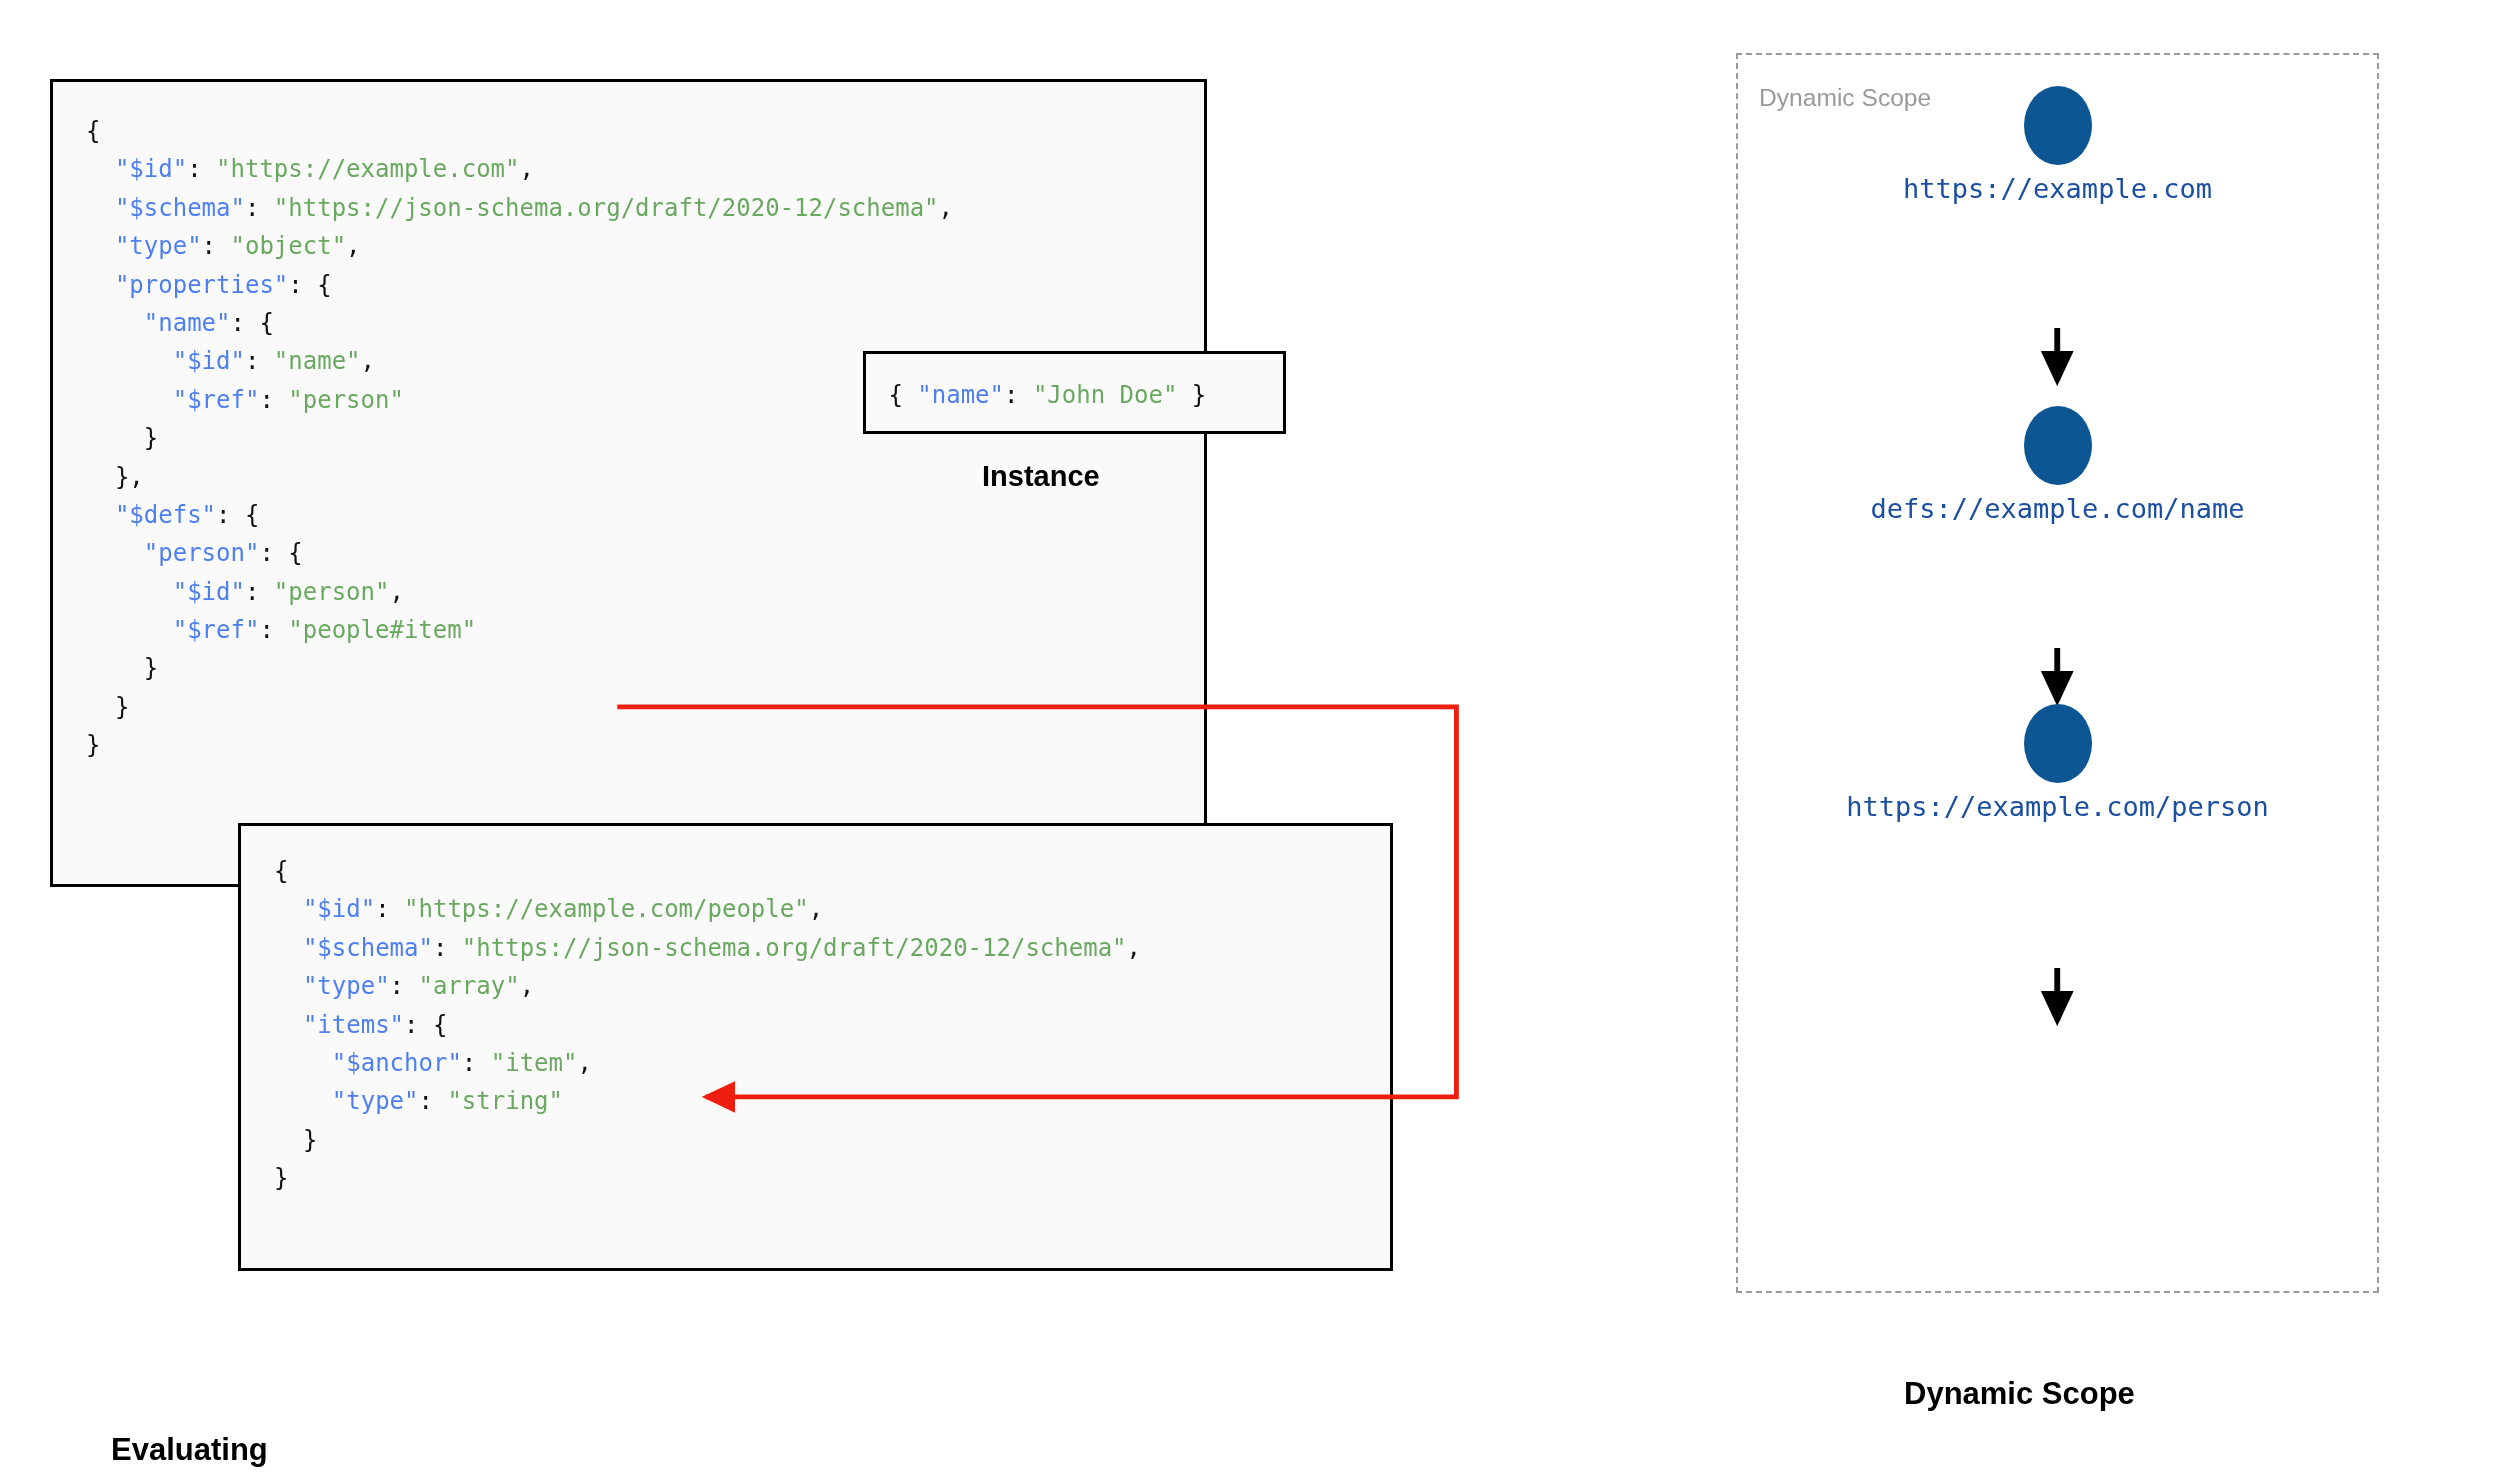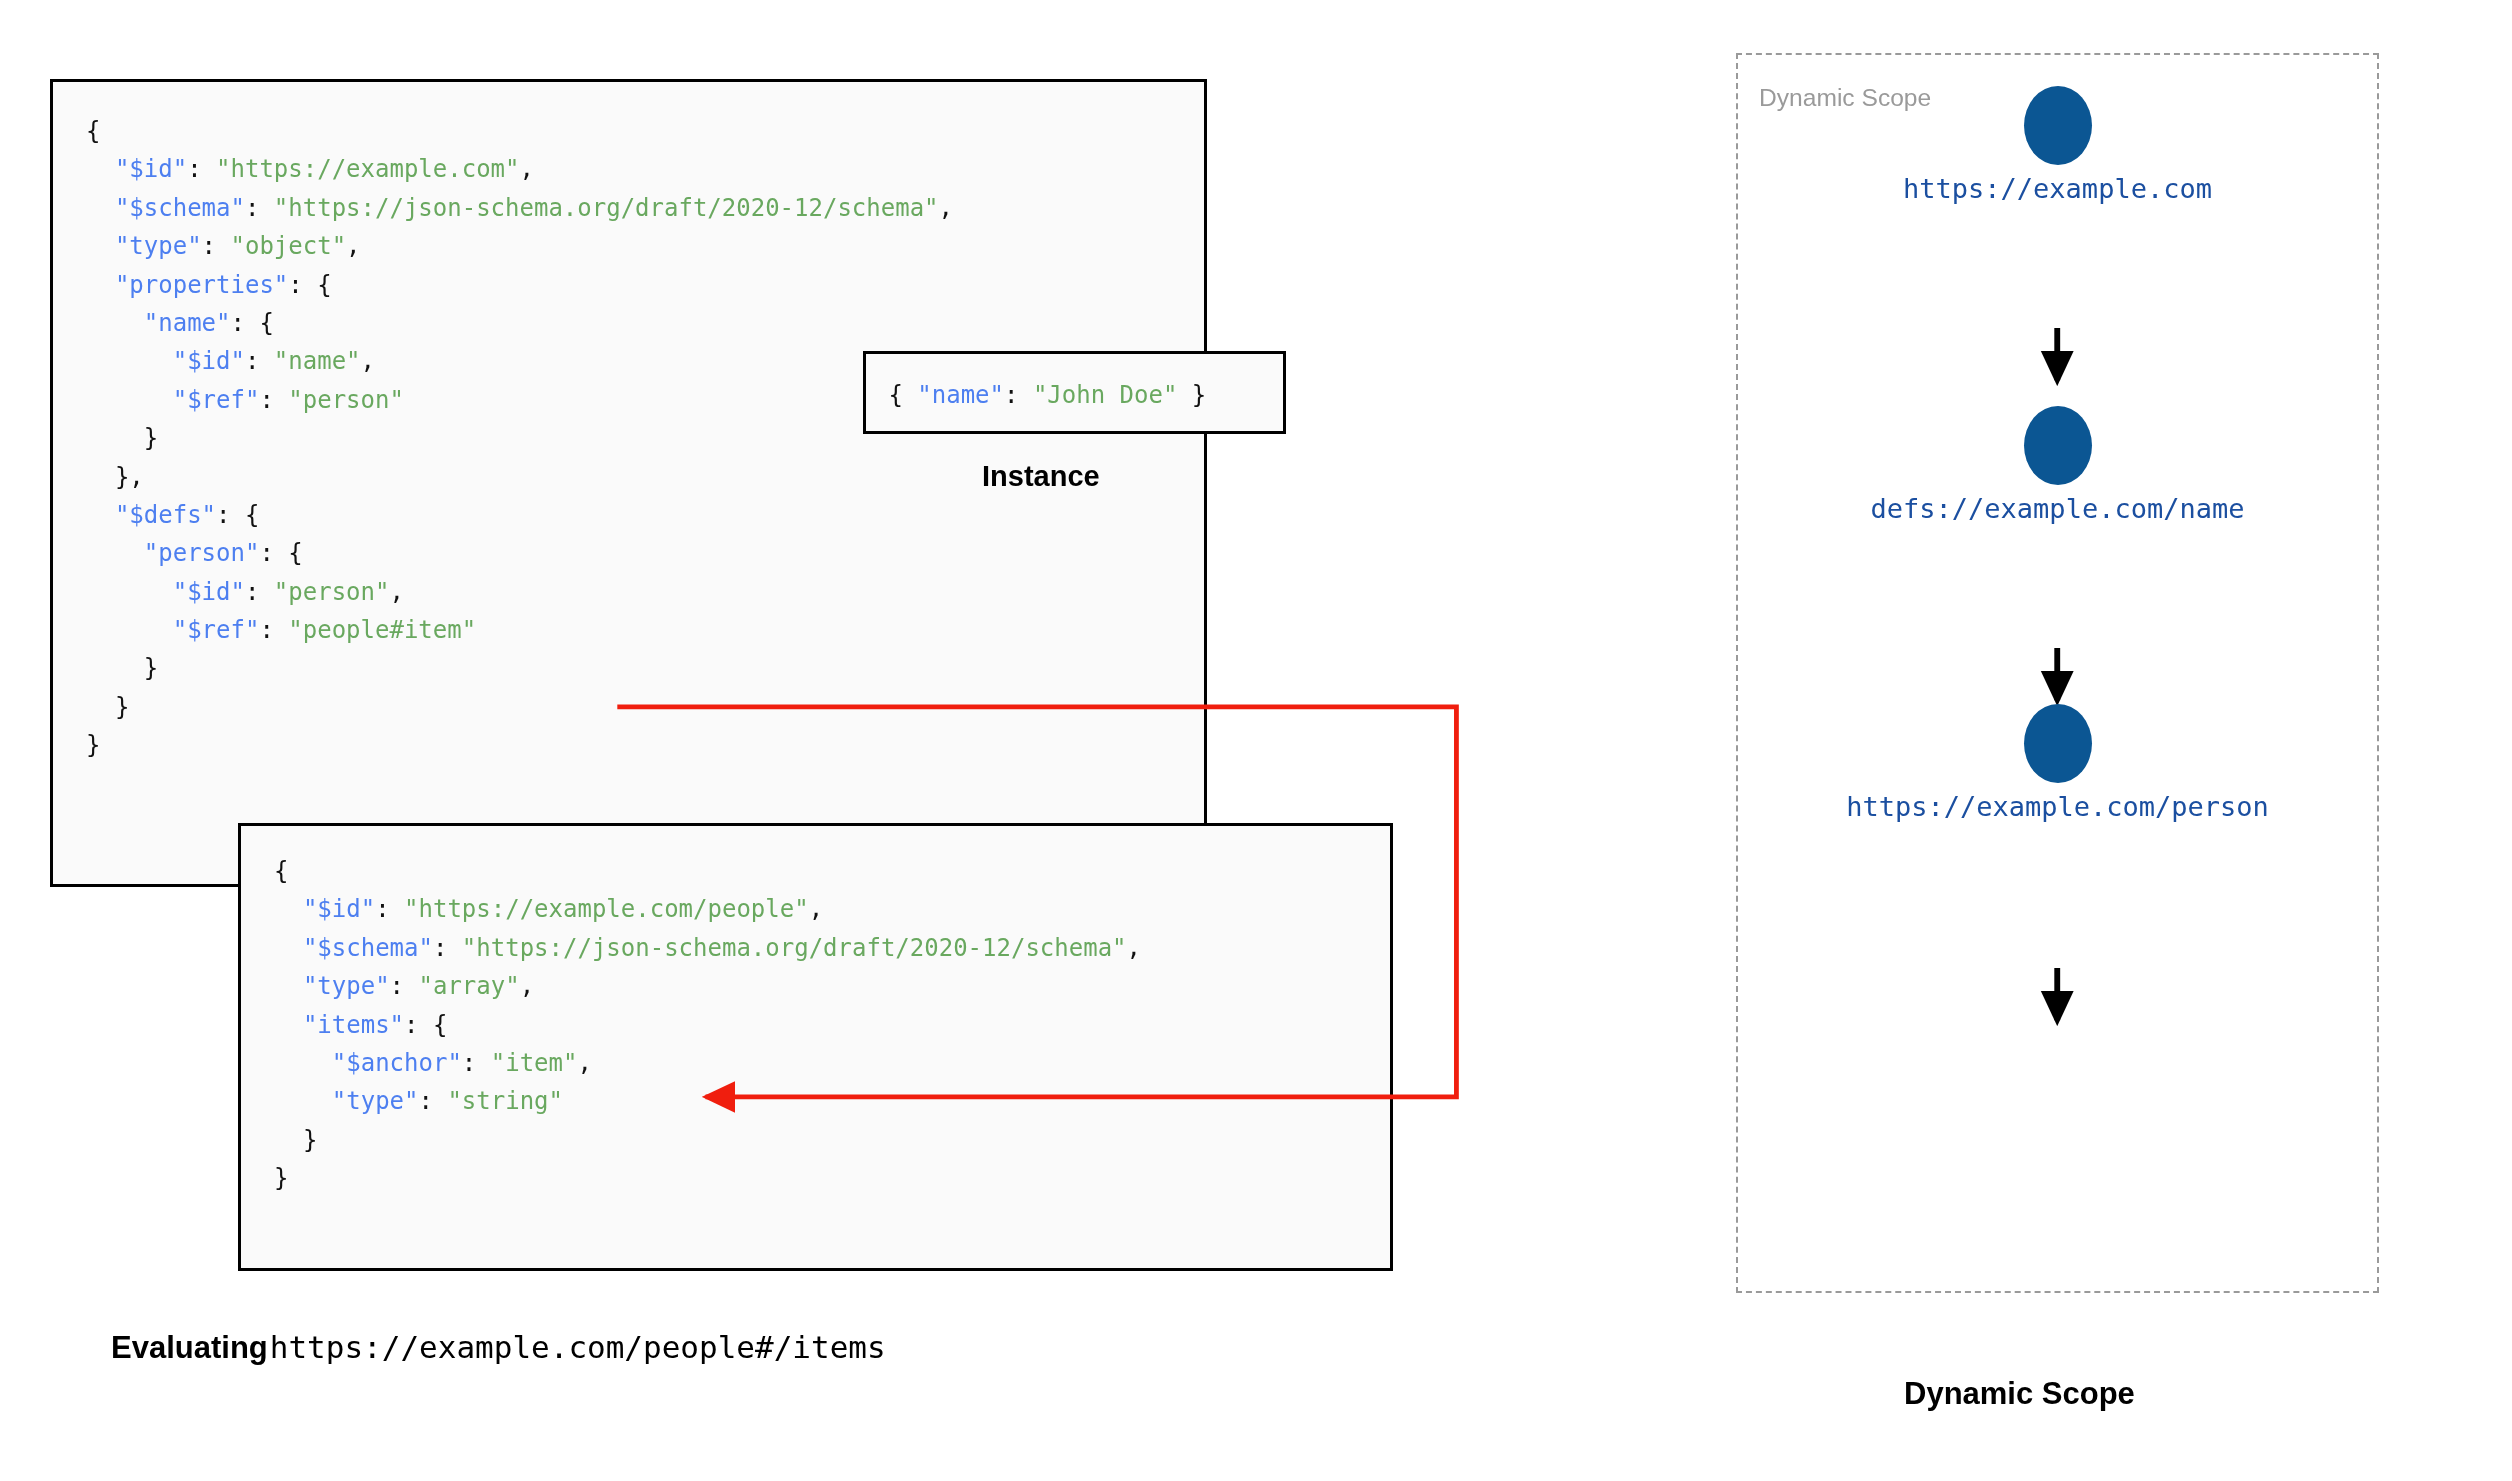--- a/index.html
+++ b/index.html
@@ -91,26 +91,26 @@
     white-space: nowrap;
   }
   #instance-label {
     left: 982px;
     top: 460px;
     font-size: 29px;
     z-index: 6;
   }
   #evaluating-caption {
     left: 111px;
-    top: 1329px;
+    top: 1432px;
     font-size: 31px;
     z-index: 6;
     display: flex;
     align-items: baseline;
-    gap: 2px;
+    gap: 11px;
   }
   #evaluating-caption .mono {
     font-family: "DejaVu Sans Mono", "Liberation Mono", monospace;
     font-weight: normal;
     font-size: 31px;
   }
   #dynamic-scope-caption {
     left: 1904px;
     top: 1376px;
     font-size: 31px;
@@ -278,19 +278,18 @@
       <marker id="blkhead2" markerWidth="6" markerHeight="6" refX="5" refY="3" orient="auto" markerUnits="strokeWidth">
         <path d="M0,0.2 L6,3 L0,5.8 z" fill="#000000"></path>
       </marker>
     </defs>
     <line x1="601" y1="0" x2="601" y2="98" stroke="#000000" stroke-width="11" marker-end="url(#blkhead2)"></line>
   </svg>
 
 
   <div class="boldlabel" id="evaluating-caption">
     <span>Evaluating</span>
-    <span class="mono">https://example.com/people#/items</span>
   </div>
 
   <div class="boldlabel" id="dynamic-scope-caption">Dynamic Scope</div>
 
 </div>
 
 
 </body></html>

